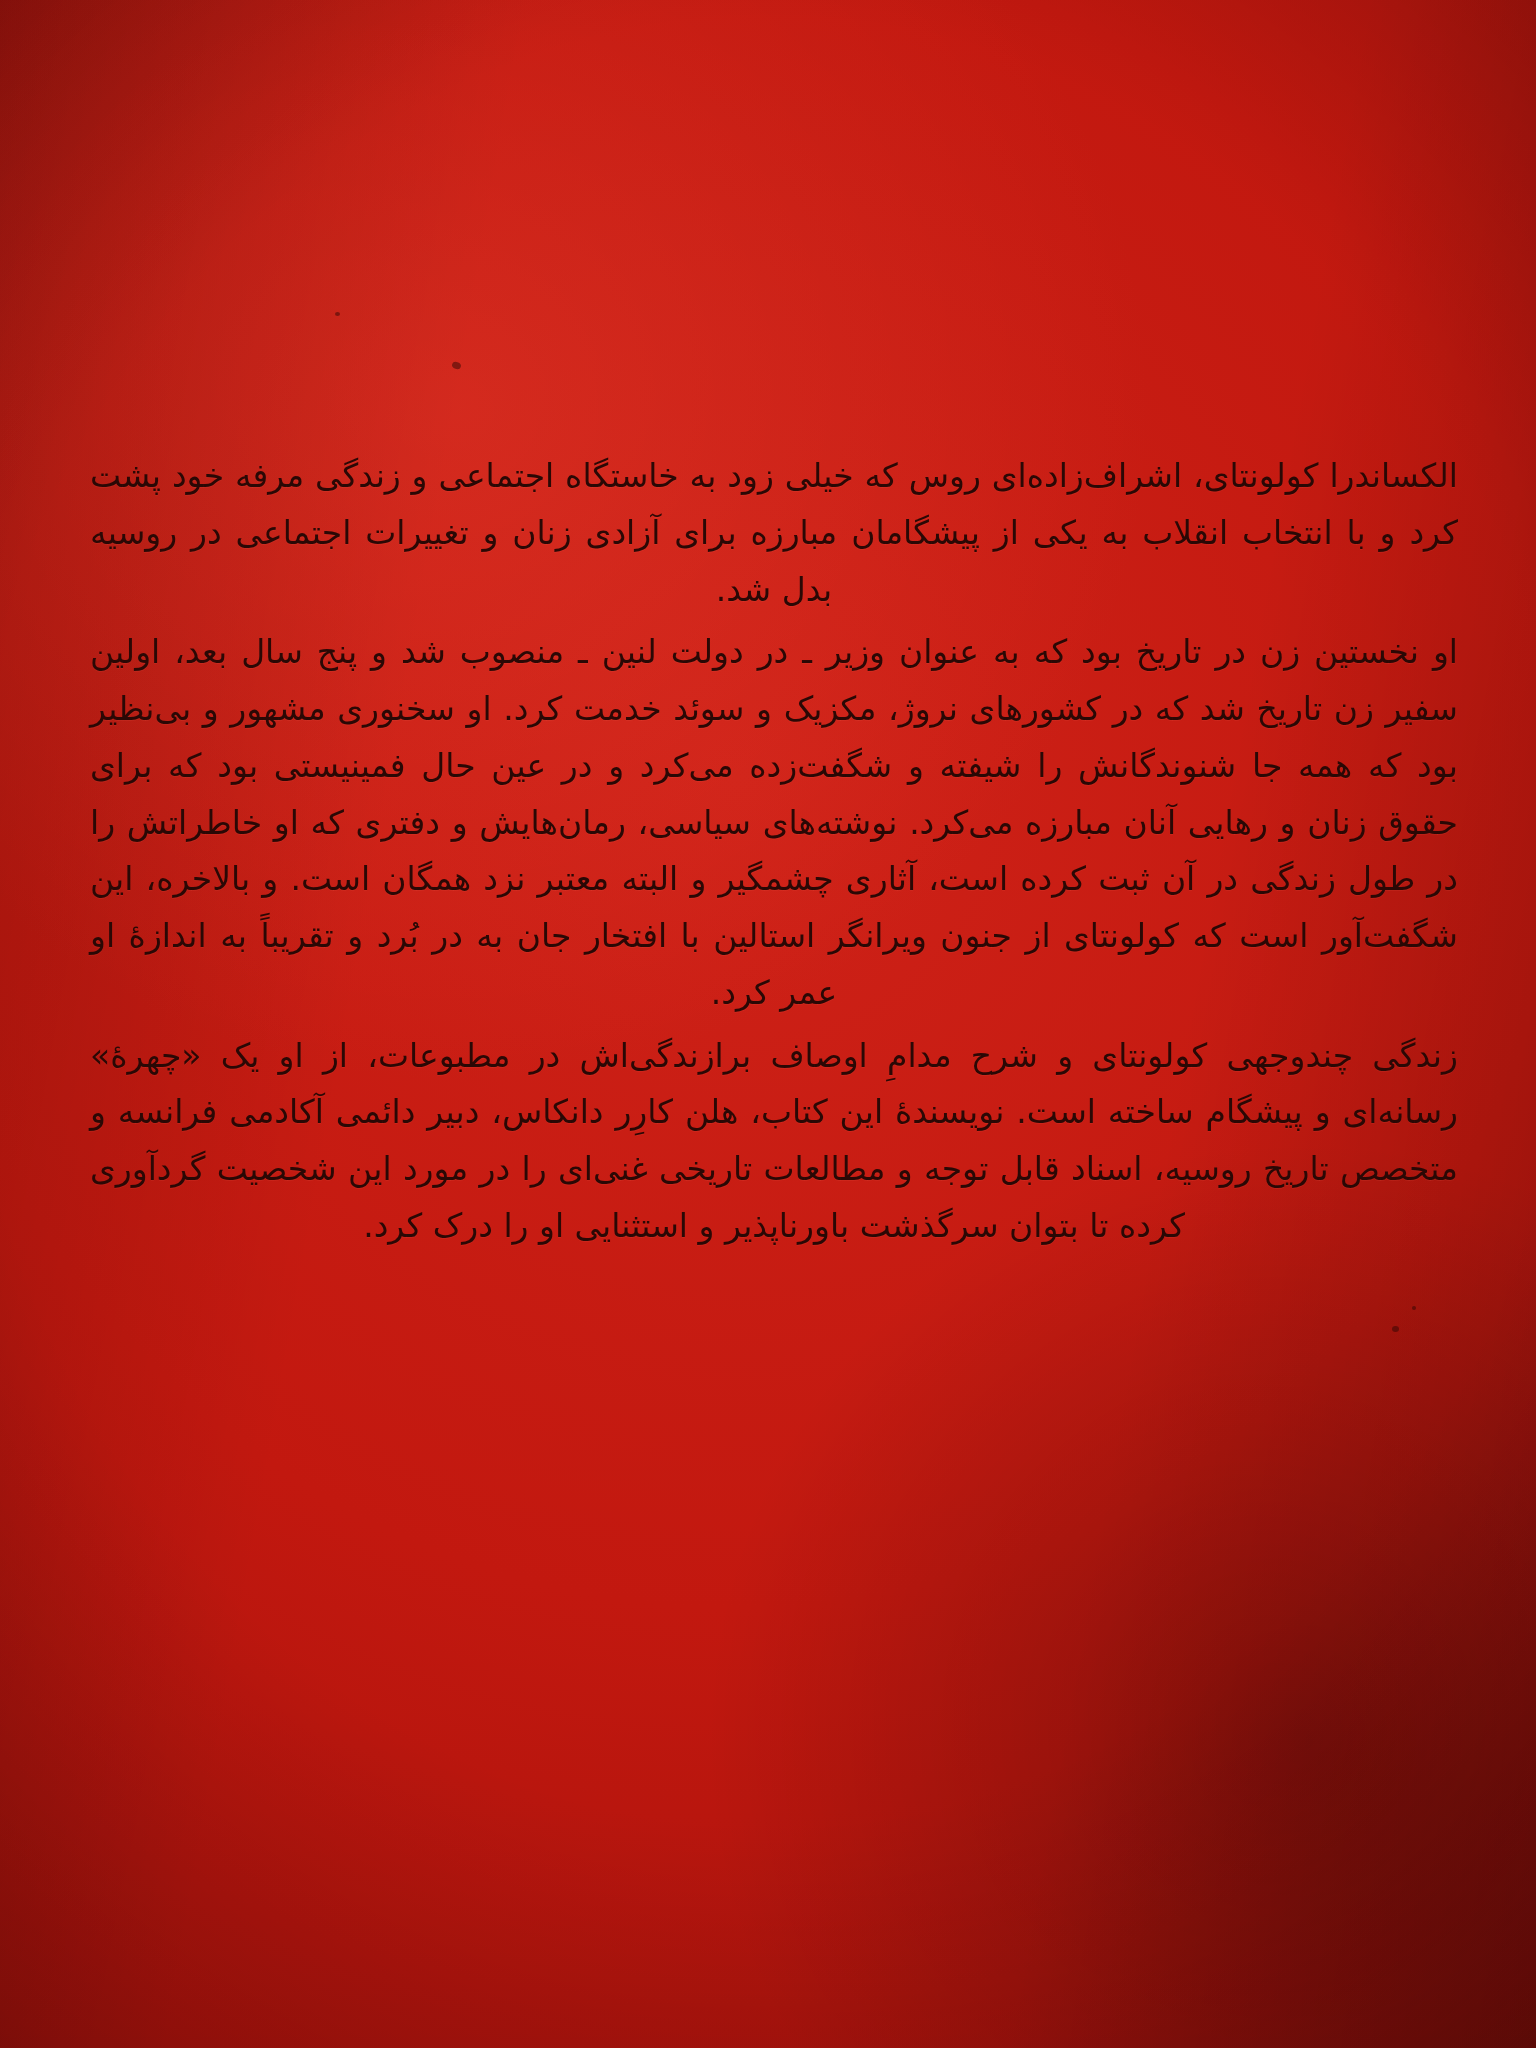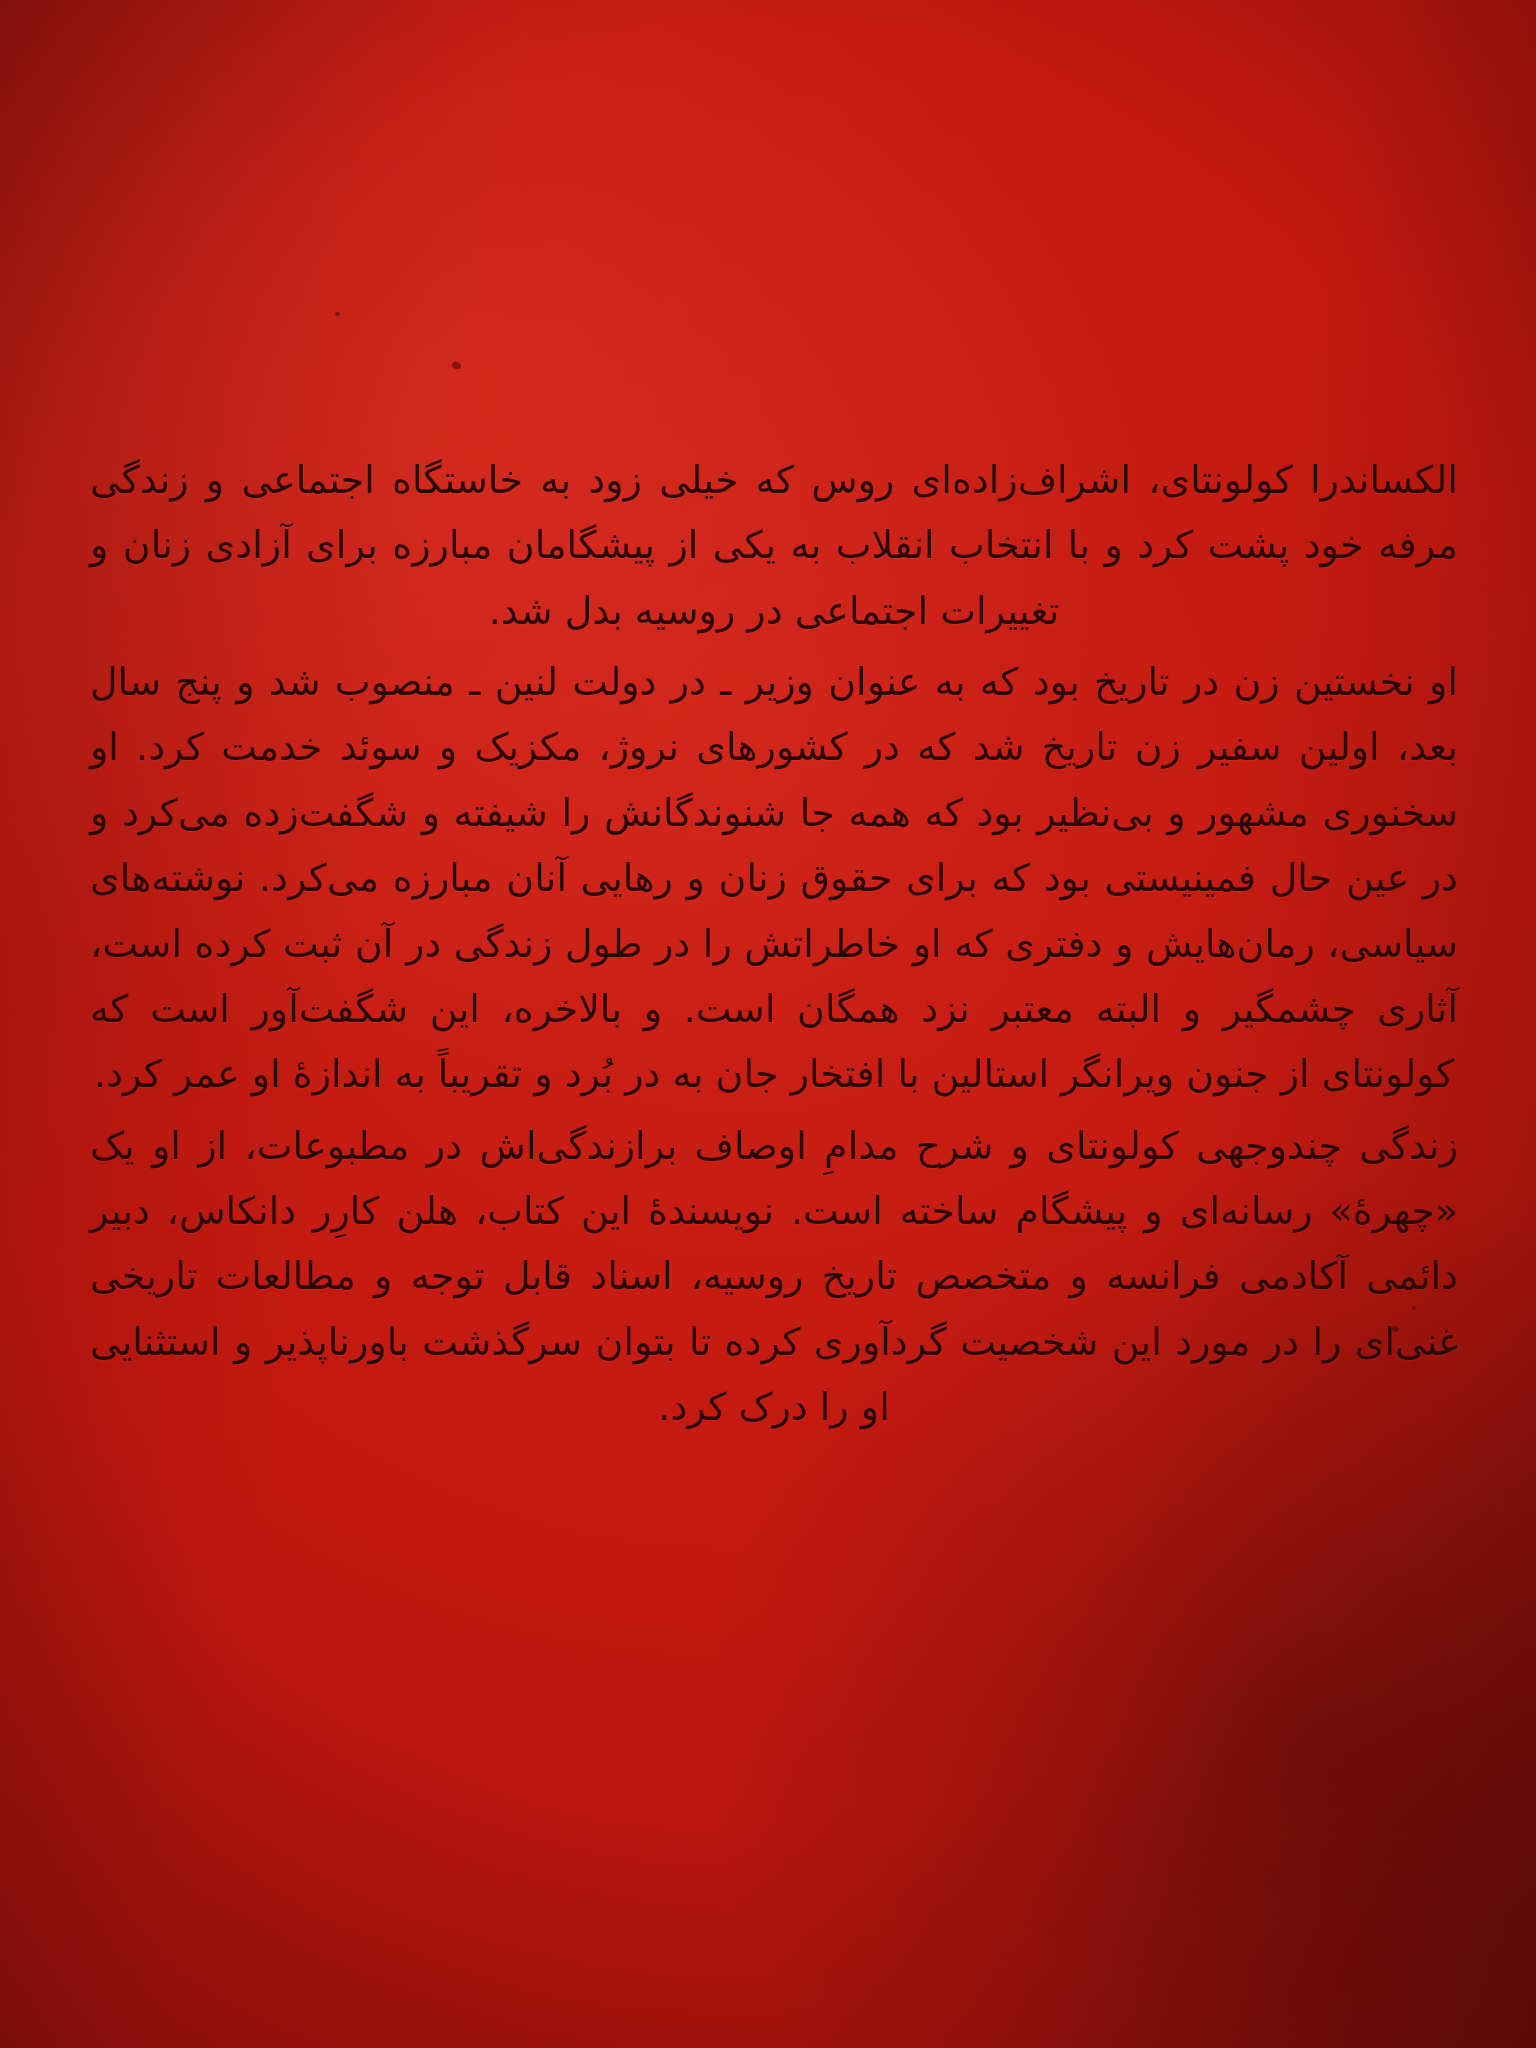--- a/index.html
+++ b/index.html
@@ -36,21 +36,21 @@
   }
   .blurb {
     position: absolute;
     top: 448px;
     right: 78px;
     left: 90px;
     text-align: justify;
     text-align-last: center;
     direction: rtl;
     color: #2a0805;
-    font-size: 38px;
+    font-size: 33px;
     line-height: 1.72;
     letter-spacing: 0.2px;
     text-shadow: 0 1px 0 rgba(255,120,100,0.10);
     z-index: 3;
   }
   .blurb p {
     margin: 0 0 6px 0;
     text-align: justify;
     text-align-last: center;
   }

